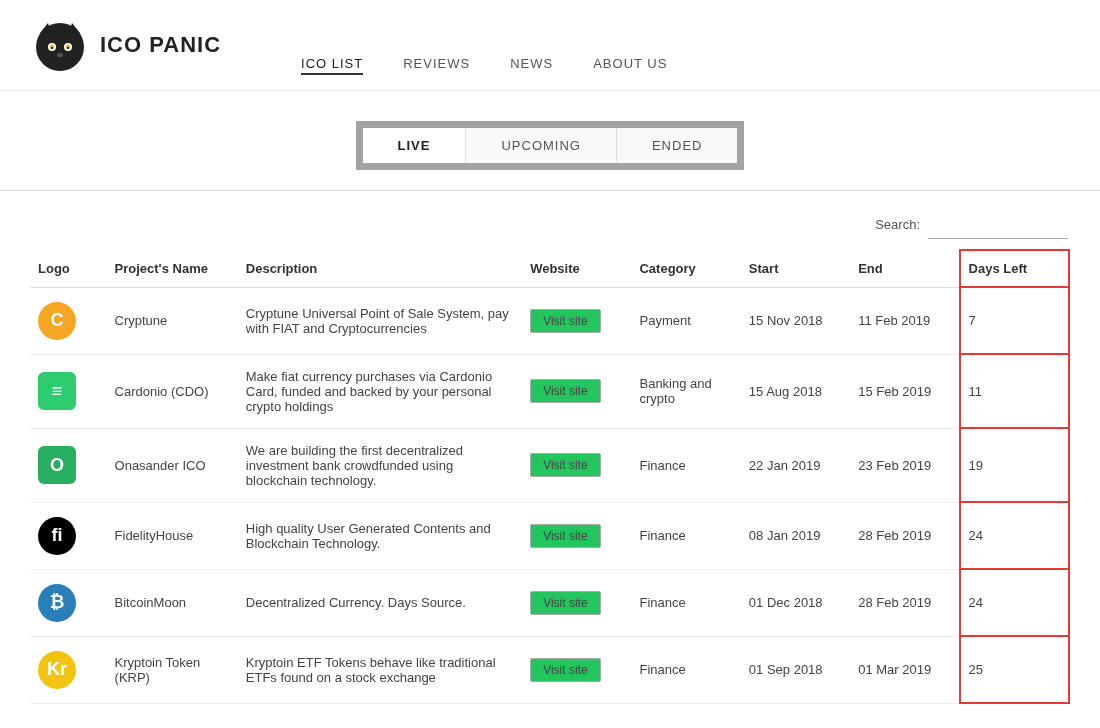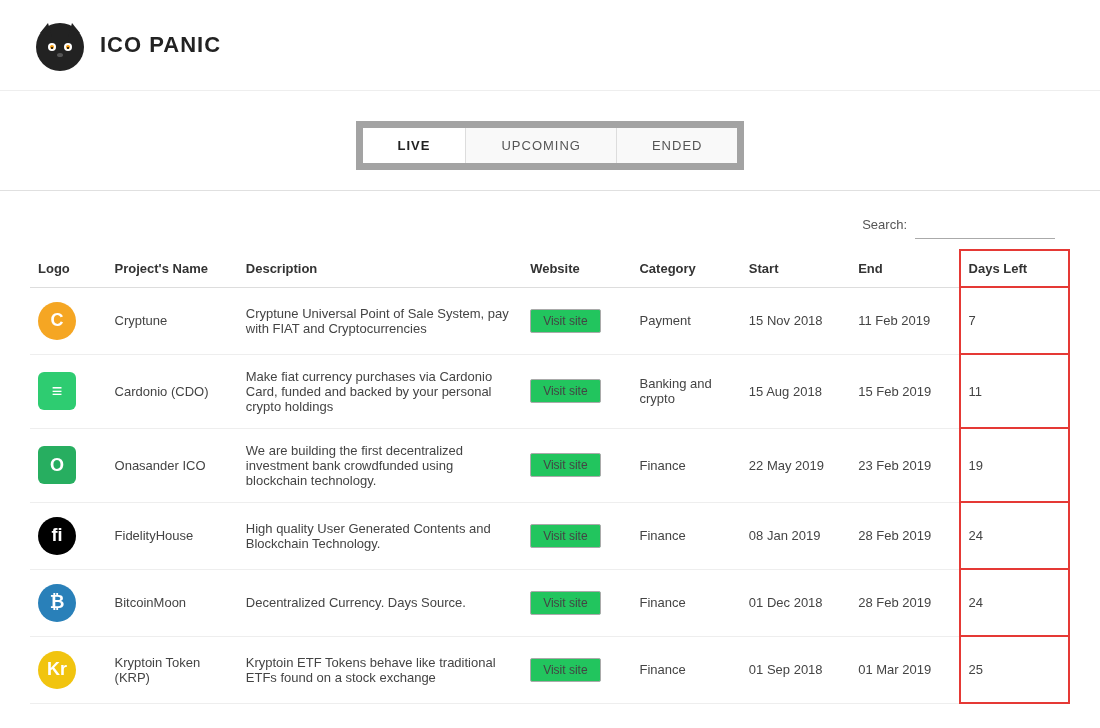--- a/index.html
+++ b/index.html
@@ -75,21 +75,21 @@
     .divider {
       border: none;
       border-top: 1px solid #e0e0e0;
       margin: 0 0 20px;
     }
 
     
     .search-area {
       display: flex;
       justify-content: flex-end;
-      padding: 0 45px 10px;
+      padding: 0 32px 10px;
     }
     .search-label {
       font-size: 13px;
       color: #555;
       margin-right: 8px;
       line-height: 28px;
     }
     .search-input {
       border: none;
       border-bottom: 1px solid #aaa;
@@ -189,20 +189,26 @@
       <circle cx="38" cy="32" r="4" fill="#fff"></circle>
       <circle cx="22" cy="32" r="2" fill="#f39c12"></circle>
       <circle cx="38" cy="32" r="2" fill="#f39c12"></circle>
       <circle cx="22" cy="33" r="1" fill="#000"></circle>
       <circle cx="38" cy="33" r="1" fill="#000"></circle>
 
       <ellipse cx="30" cy="40" rx="3" ry="2" fill="#555"></ellipse>
     </svg>
     <span class="logo-text">ICO PANIC</span>
   </div>
+  <nav>
+    <span class="nav-item active">ICO LIST</span>
+    <span class="nav-item">REVIEWS</span>
+    <span class="nav-item">NEWS</span>
+    <span class="nav-item">ABOUT US</span>
+  </nav>
 </div>
 
 <div class="tabs-section">
   <div class="tabs-container">
     <div class="tab active">LIVE</div>
     <div class="tab">UPCOMING</div>
     <div class="tab">ENDED</div>
   </div>
 </div>
 
@@ -253,21 +259,21 @@
           <td class="col-days">11</td>
         </tr>
         <tr>
           <td class="col-logo">
             <div class="logo-square" style="background: rgb(39, 174, 96);">O</div>
           </td>
           <td class="col-name">Onasander ICO</td>
           <td class="col-desc">We are building the first decentralized investment bank crowdfunded using blockchain technology.</td>
           <td class="col-website"><button class="visit-btn">Visit site</button></td>
           <td class="col-cat">Finance</td>
-          <td class="col-start">22 May 2019</td>
+          <td class="col-start">22 Jan 2019</td>
           <td class="col-end">23 Feb 2019</td>
           <td class="col-days">19</td>
         </tr>
         <tr>
           <td class="col-logo">
             <div class="logo-circle" style="background: #000000;">fi</div>
           </td>
           <td class="col-name">FidelityHouse</td>
           <td class="col-desc">High quality User Generated Contents and Blockchain Technology.</td>
           <td class="col-website"><button class="visit-btn">Visit site</button></td>

